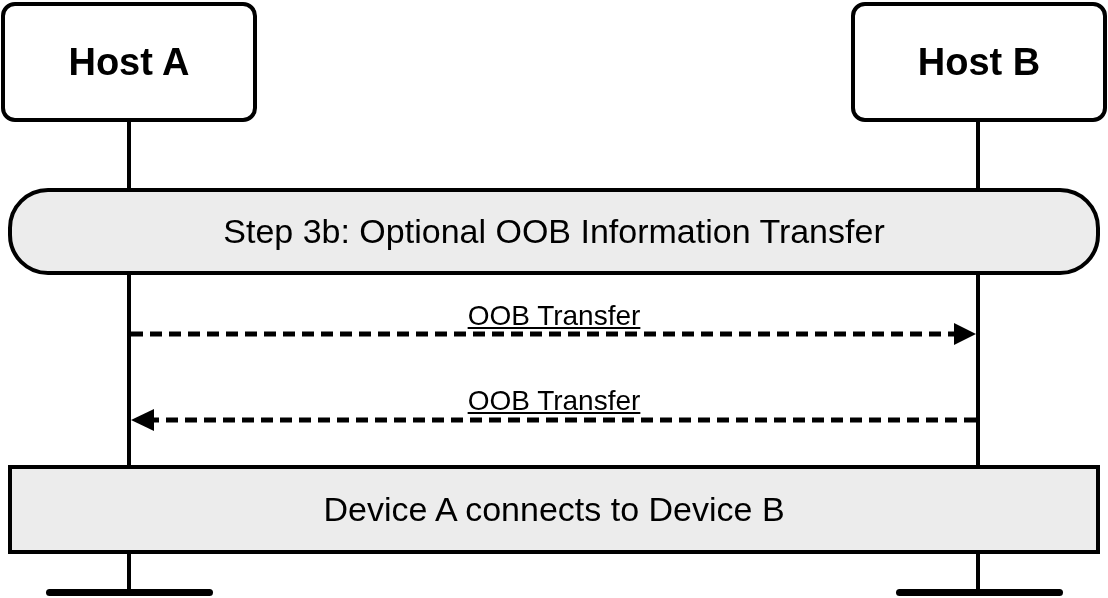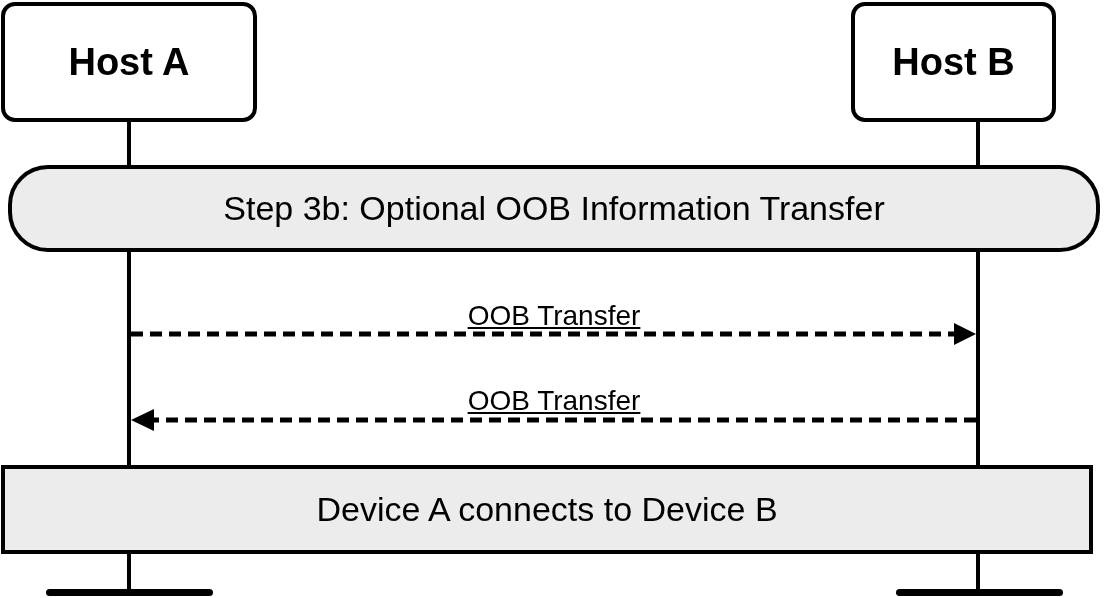--- a/index.html
+++ b/index.html
@@ -5,37 +5,37 @@
     html, body { margin: 0; padding: 0; background: #ffffff; }
     body { width: 1108px; height: 598px; position: relative; overflow: hidden;
            font-family: "Liberation Sans", sans-serif; color: #000; }
     .abs { position: absolute; box-sizing: border-box; }
     .host-box { border: 4px solid #000; border-radius: 14px; background: #fff;
                 display: flex; align-items: center; justify-content: center;
                 font-size: 38px; font-weight: bold; }
     .lifeline { background: #000; width: 4px; }
     .step-box { border: 4px solid #000; border-radius: 40px; background: #ececec;
                 display: flex; align-items: center; justify-content: center;
-                font-size: 34px; }
+                font-size: 34px; margin-top: 23px; }
     .rect-box { border: 4px solid #000; background: #ececec;
                 display: flex; align-items: center; justify-content: center;
                 font-size: 34px; }
     .msg-label { font-size: 28px; text-align: center; text-decoration: underline; }
     .terminator { background: #000; height: 7px; border-radius: 4px; }
   </style>
 </head>
 <body>
 
 <div class="abs lifeline" style="left:127px; top:120px; height:472px;"></div>
 <div class="abs lifeline" style="left:976px; top:120px; height:472px;"></div>
 
 <div class="abs host-box" style="left:1px; top:2px; width:256px; height:120px;">
   <span>Host A</span>
 </div>
-<div class="abs host-box" style="left:851px; top:2px; width:205px; height:120px;">
+<div class="abs host-box" style="left:851px; top:2px; width:256px; height:120px;">
   <span>Host B</span>
 </div>
 
 <div class="abs step-box" style="left:8px; top:165px; width:1092px; height:87px;">
   <span>Step 3b:  Optional OOB Information Transfer</span>
 </div>
 
 <div class="abs msg-label" style="left:404px; top:300px; width:300px;">OOB Transfer</div>
 
 <div class="abs msg-label" style="left:404px; top:385px; width:300px;">OOB Transfer</div>
@@ -44,18 +44,18 @@
   <g>
     <line x1="131" y1="334" x2="956" y2="334" stroke="#000" stroke-width="5" stroke-dasharray="12,7"></line>
     <polygon points="954,323 976,334 954,345" fill="#000"></polygon>
   </g>
   <g>
     <line x1="976" y1="420" x2="152" y2="420" stroke="#000" stroke-width="5" stroke-dasharray="12,7"></line>
     <polygon points="154,409 131,420 154,431" fill="#000"></polygon>
   </g>
 </svg>
 
-<div class="abs rect-box" style="left:1px; top:465px; width:1092px; height:89px;">
+<div class="abs rect-box" style="left:8px; top:465px; width:1092px; height:89px;">
   <span>Device A connects to Device B</span>
 </div>
 
 <div class="abs terminator" style="left:46px; top:589px; width:167px;"></div>
 <div class="abs terminator" style="left:896px; top:589px; width:167px;"></div>
 
 </body></html>

